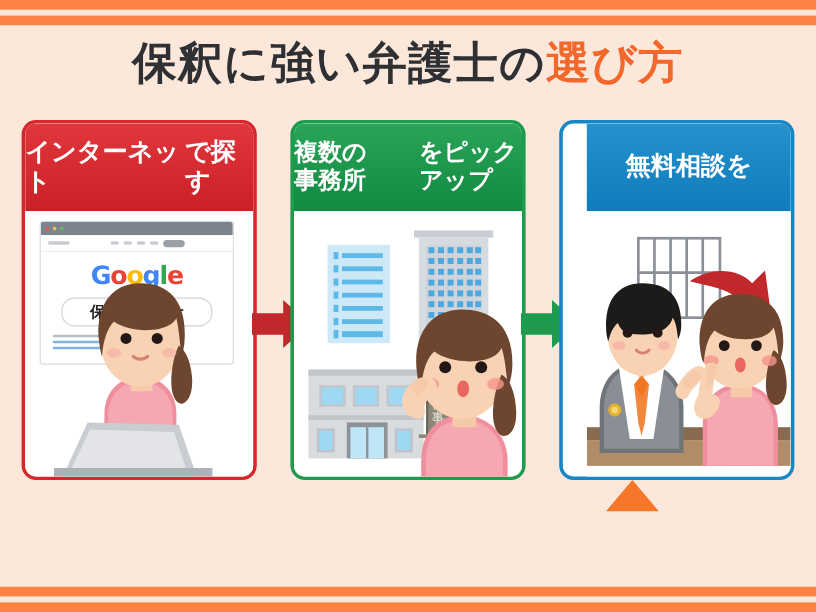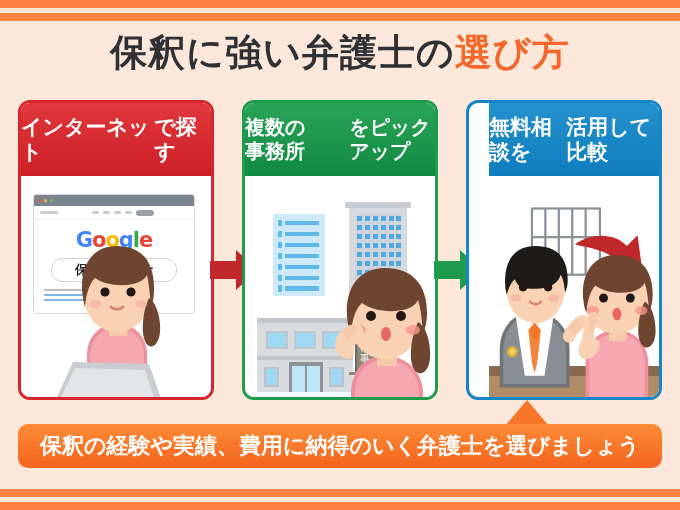--- a/index.html
+++ b/index.html
@@ -37,21 +37,21 @@
     height:73px;width:100%;box-sizing:border-box;
     display:flex;flex-direction:row;align-items:center;justify-content:center;
     color:#fff;font-weight:bold;font-size:21px;line-height:1.18;
     letter-spacing:0px;
   }
   .c1 .card-head{background:linear-gradient(180deg,#E0373C 0%,#CC1F26 100%);}
   .c2 .card-head{background:linear-gradient(180deg,#2AA457 0%,#118A42 100%);gap:32px;}
   .c3 .card-head{background:linear-gradient(180deg,#2592CE 0%,#0F7CBC 100%);}
   .card-head .l2{font-size:21px;}
   .c2 .card-head .l1,.c2 .card-head .l2{font-size:20px;}
-  .card-body{position:relative;width:100%;height:224px;background:#fff;overflow:hidden;margin-top:10px;}
+  .card-body{position:relative;width:100%;height:224px;background:#fff;overflow:hidden;}
 
   
   .arrow{position:absolute;top:248px;width:48px;height:44px;}
   .arrow.a1{left:210px;}
   .arrow.a2{left:434px;}
 
   
   .banner{
     position:absolute;left:18px;top:424px;width:644px;height:44px;
     border-radius:10px;
@@ -298,21 +298,20 @@
     </div>
   </div>
 
   <svg class="arrow a2" viewBox="0 0 48 44">
     <path d="M0 13h26V2l22 20-22 20V31H0z" fill="#1E9B4D"></path>
   </svg>
 
   <div class="card c3">
     <div class="card-head">
       <div class="l1">無料相談を</div>
-      <div class="l2">活用して比較</div>
     </div>
     <div class="card-body">
       <svg class="art" viewBox="0 0 190 224">
 
         <g>
           <rect x="48" y="12" width="76" height="74" fill="none" stroke="#8B9098" stroke-width="2.5"></rect>
           <line x1="63" y1="12" x2="63" y2="86" stroke="#8B9098" stroke-width="2.5"></line>
           <line x1="78" y1="12" x2="78" y2="86" stroke="#8B9098" stroke-width="2.5"></line>
           <line x1="93" y1="12" x2="93" y2="86" stroke="#8B9098" stroke-width="2.5"></line>
           <line x1="108" y1="12" x2="108" y2="86" stroke="#8B9098" stroke-width="2.5"></line>
@@ -363,19 +362,16 @@
           <ellipse cx="116" cy="126" rx="7" ry="5" fill="#F5958A" opacity=".8"></ellipse>
           <ellipse cx="170" cy="126" rx="7" ry="5" fill="#F5958A" opacity=".8"></ellipse>
           <path d="M104 158c2-18 6-30 11-30 4 0 5 6 4 13l-2 16c4 1 7 3 7 7 0 6-6 14-12 16-7 2-12-3-12-10 0-5 2-9 4-12z" fill="#F9D2B4"></path>
           <path d="M112 134c3-6 6-8 8-5 2 2 1 7-1 12l-4 10-4-2z" fill="#F6C9A8"></path>
         </g>
       </svg>
     </div>
   </div>
 
   <div class="banner-notch"></div>
-  <div class="banner">
-    <span>保釈の経験や実績、費用に納得のいく弁護士を選びましょう</span>
-  </div>
 
   <div class="rule b1"></div>
   <div class="rule b2"></div>
 </div>
 
 </body></html>

